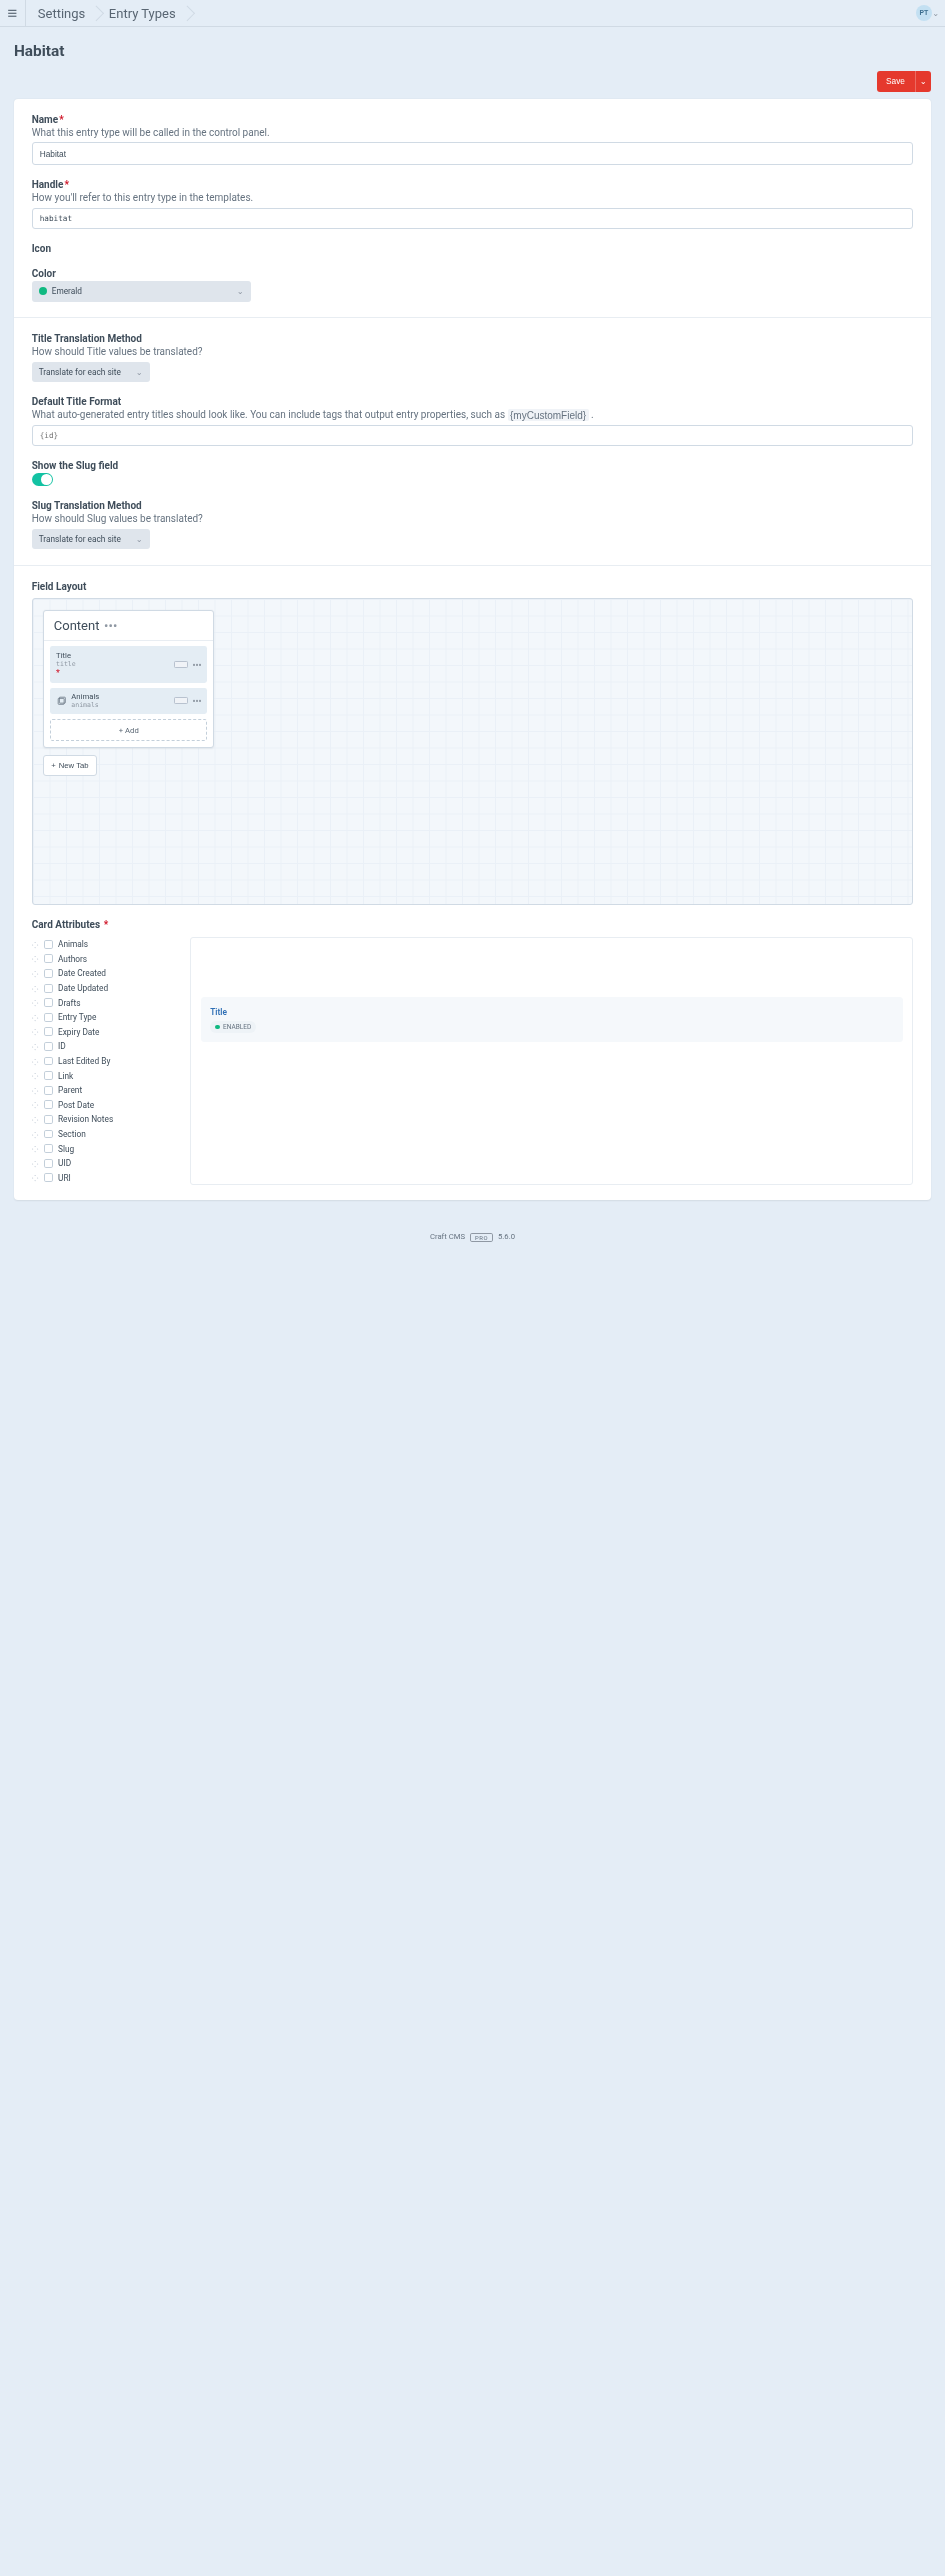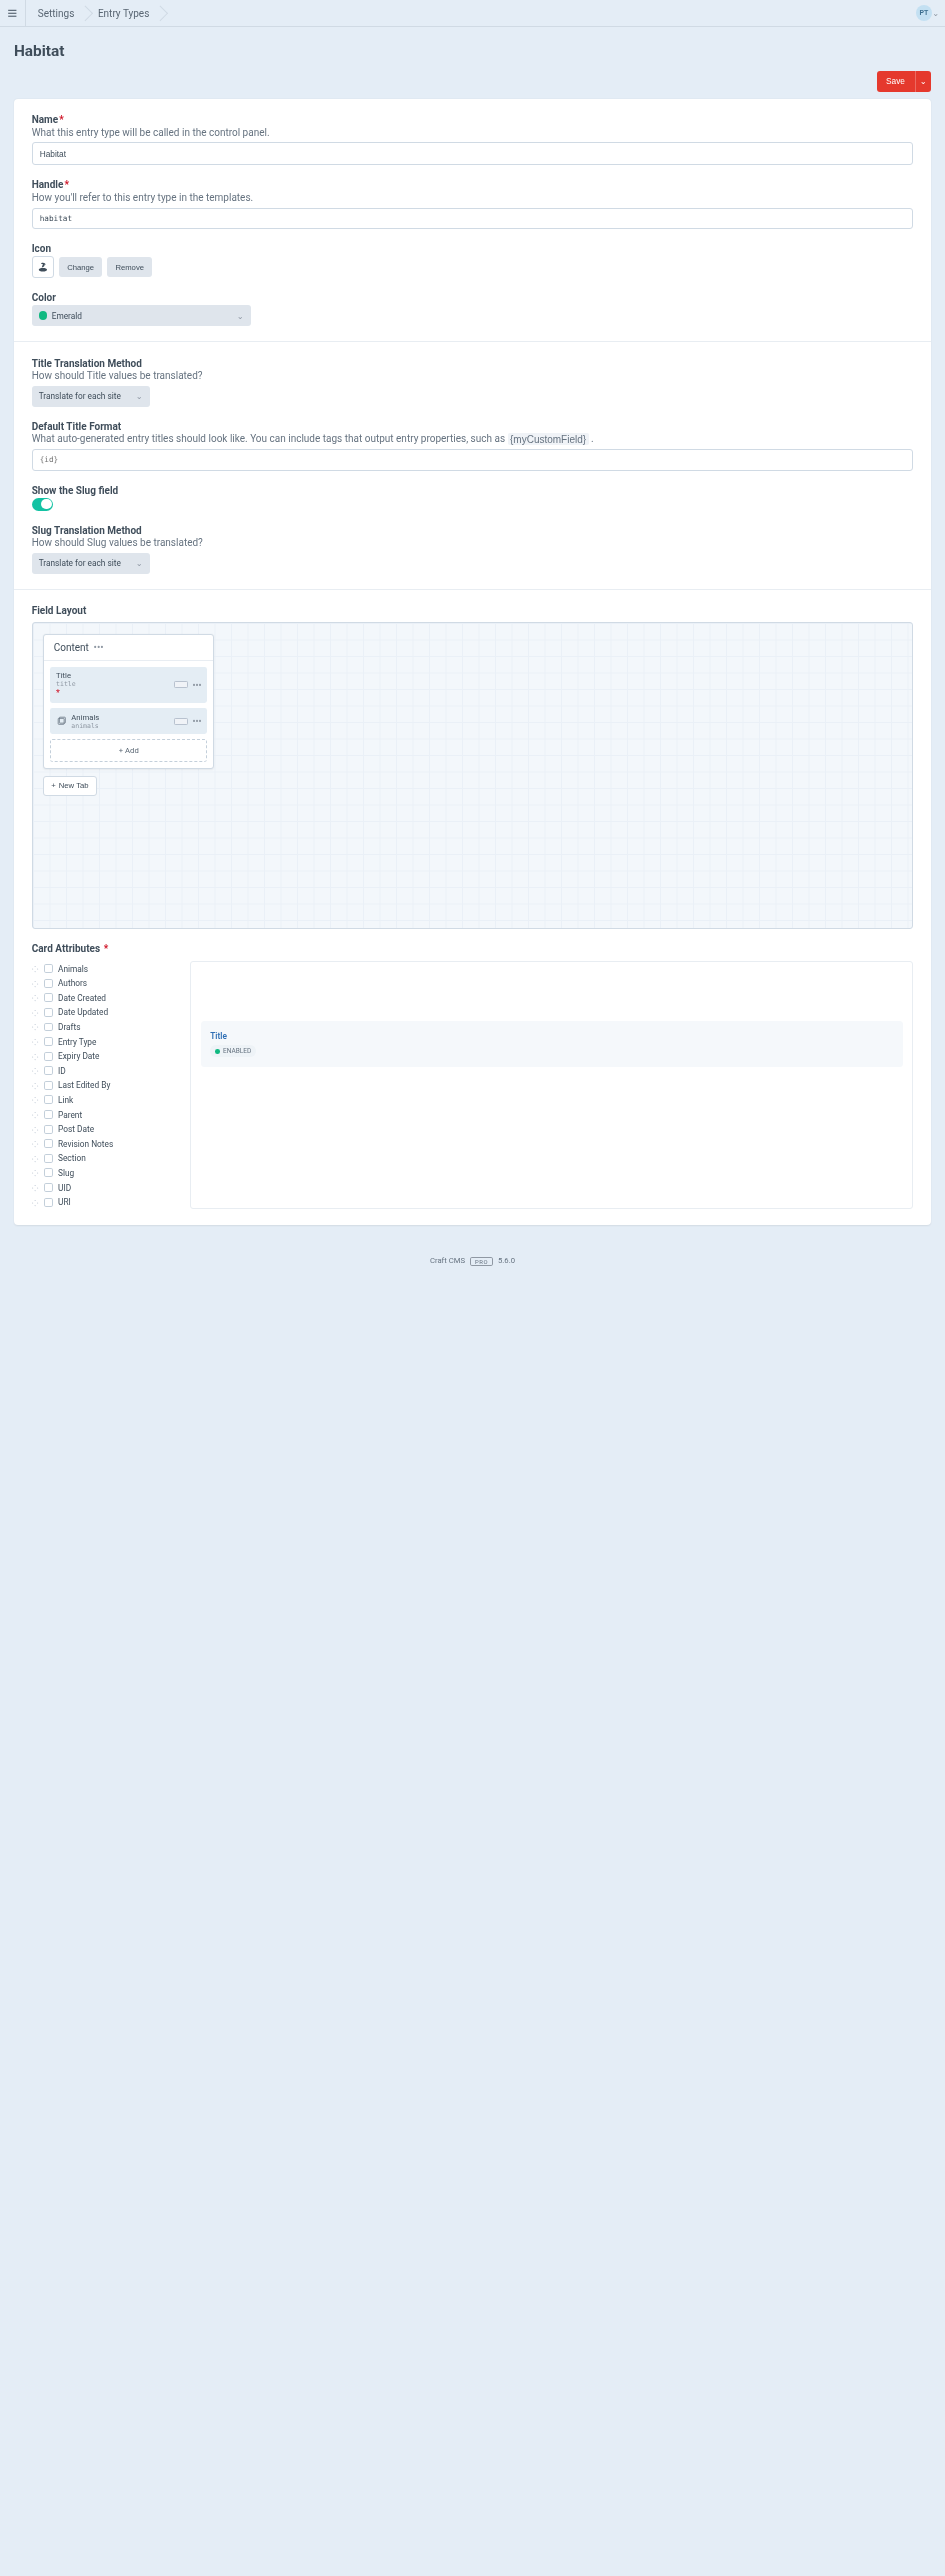--- a/index.html
+++ b/index.html
@@ -2,21 +2,21 @@
 <html style="font-size:9.5px"><head>
 <meta charset="utf-8">
 <style>
 *{box-sizing:border-box;margin:0;padding:0}
 body{font-family:-apple-system,BlinkMacSystemFont,"Segoe UI",Roboto,sans-serif;font-size:8.3px;color:#3f4d5a;background:#e4edf6;min-height:100vh}
 .topbar{display:flex;align-items:center;justify-content:space-between;background:#fff0;border-bottom:0.6px solid #d0dae4;height:27px;padding:0 5.9px 0 0}
 .topbar-left{display:flex;align-items:center;height:100%}
 .menu-btn{width:26px;height:100%;display:flex;align-items:center;justify-content:center;border-right:0.6px solid #d0dae4;cursor:pointer}
 .menu-btn svg{width:10.6px;height:10.6px}
 .breadcrumbs{display:flex;align-items:center;height:100%}
-.crumb{padding:0 11.8px;height:100%;display:flex;align-items:center;color:#596673;font-size:10px;cursor:pointer;position:relative}
+.crumb{padding:0 11.8px;height:100%;display:flex;align-items:center;color:#596673;font-size:13px;cursor:pointer;position:relative}
 .crumb::after{content:"";position:absolute;right:-4.7px;top:50%;transform:translateY(-50%) rotate(45deg);width:9.5px;height:9.5px;border-top:0.6px solid #d0dae4;border-right:0.6px solid #d0dae4}
 .topbar-right{display:flex;align-items:center;gap:0}
 .avatar{width:16.5px;height:16.5px;border-radius:50%;background:#c3e0f2;color:#3a6d8e;display:flex;align-items:center;justify-content:center;font-size:7px;font-weight:600}
 .chevron{color:#8f98a3}
 .page-header{padding:15.4px 14px 10.6px}
 .page-title{font-size:15.4px;font-weight:700;color:#3f4d5a}
 .save-row{display:flex;justify-content:flex-end;padding:0 14px 7px}
 .save-btn{display:flex}
 .save-main{background:#e5392d;color:#fff;padding:5.3px 9.5px;border-radius:3px 0 0 3px;font-size:8.3px;cursor:pointer;border:none}
 .save-drop{background:#e5392d;color:#fff;width:16.5px;display:flex;align-items:center;justify-content:center;border-radius:0 3px 3px 0;border-left:0.6px solid rgba(255,255,255,.25);cursor:pointer}
@@ -35,21 +35,21 @@
 .btn-grey{background:#dfe5ec;border:none;padding:5.3px 8.3px;border-radius:3px;font-size:7.7px;color:#3f4d5a;cursor:pointer}
 .select{display:flex;align-items:center;justify-content:space-between;padding:5.3px 7px;background:#dfe5ec;border-radius:3px;cursor:pointer}
 .select-wide{width:219px}
 .select-narrow{width:118px}
 .color-dot{width:8.3px;height:8.3px;border-radius:50%;background:#10b981;margin-right:4.7px}
 .select-content{display:flex;align-items:center}
 .toggle{width:21px;height:13px;border-radius:6.5px;background:#13c2a3;position:relative;cursor:pointer}
 .toggle::after{content:"";position:absolute;width:10.6px;height:10.6px;border-radius:50%;background:#fff;top:1.2px;right:1.2px}
 .layout-area{background:#f3f7fb;border:0.6px solid #d0dae4;border-radius:3px;padding:10.6px;min-height:307px;position:relative;background-image:linear-gradient(#eaf0f7 0.6px,transparent 0.6px),linear-gradient(90deg,#eaf0f7 0.6px,transparent 0.6px);background-size:16.5px 16.5px}
 .tab-card{background:#fff;border:0.6px solid #d0dae4;border-radius:3px;width:171px;box-shadow:0 0.6px 1.8px rgba(0,0,0,.06)}
-.tab-head{padding:7px 9.5px;display:flex;align-items:center;gap:4.7px;font-size:10px;color:#3f4d5a;border-bottom:0.6px solid #e8edf2}
+.tab-head{padding:7px 9.5px;display:flex;align-items:center;gap:4.7px;font-size:13px;color:#3f4d5a;border-bottom:0.6px solid #e8edf2}
 .tab-head .dots{color:#8f98a3;cursor:pointer}
 .tab-body{padding:5.9px}
 .fld-item{background:#e4edf4;border-radius:2.4px;padding:4.7px 5.9px;margin-bottom:4.7px;display:flex;align-items:center;justify-content:space-between}
 .fld-left{display:flex;flex-direction:column}
 .fld-name{font-size:7.7px;color:#3f4d5a}
 .fld-handle{font-family:ui-monospace,monospace;font-size:6.5px;color:#8f98a3}
 .fld-left-row{display:flex;align-items:center;gap:4.7px}
 .fld-ico{width:10.6px;height:10.6px;display:flex;align-items:center;justify-content:center;color:#667380}
 .fld-right{display:flex;align-items:center;gap:4.7px}
 .width-ind{width:14px;height:7px;border:0.6px solid #b8c2cf;border-radius:1.2px;background:#fff;position:relative}
@@ -118,29 +118,20 @@
     </div>
 
     <div class="field">
       <div class="field-label"><span>Handle</span><span class="req">*</span></div>
       <div class="field-help">How you'll refer to this entry type in the templates.</div>
       <input class="text-input mono" value="habitat" style="">
     </div>
 
     <div class="field">
       <div class="field-label">Icon</div>
-      <div class="icon-row">
-        <div class="icon-preview">
-          <svg width="11.8" height="11.8" viewBox="0 0 20 20" fill="#3f4d5a">
-              <path d="M10 3c-2 0-3 1-3 2h3l-2 6c2 0 5-1 5-5 1 0 2 1 2 2 0-3-2-5-5-5zm-7 12c0 2 3 3 7 3s7-1 7-3-3-3-7-3-7 1-7 3z"></path>
-            </svg>
-        </div>
-        <button class="btn-grey">Change</button>
-        <button class="btn-grey">Remove</button>
-      </div>
     </div>
 
     <div class="field">
       <div class="field-label">Color</div>
       <div class="select select-wide">
         <div class="select-content">
           <span class="color-dot"></span>
           <span>Emerald</span>
         </div>
         <span class="chevron">⌄</span>

